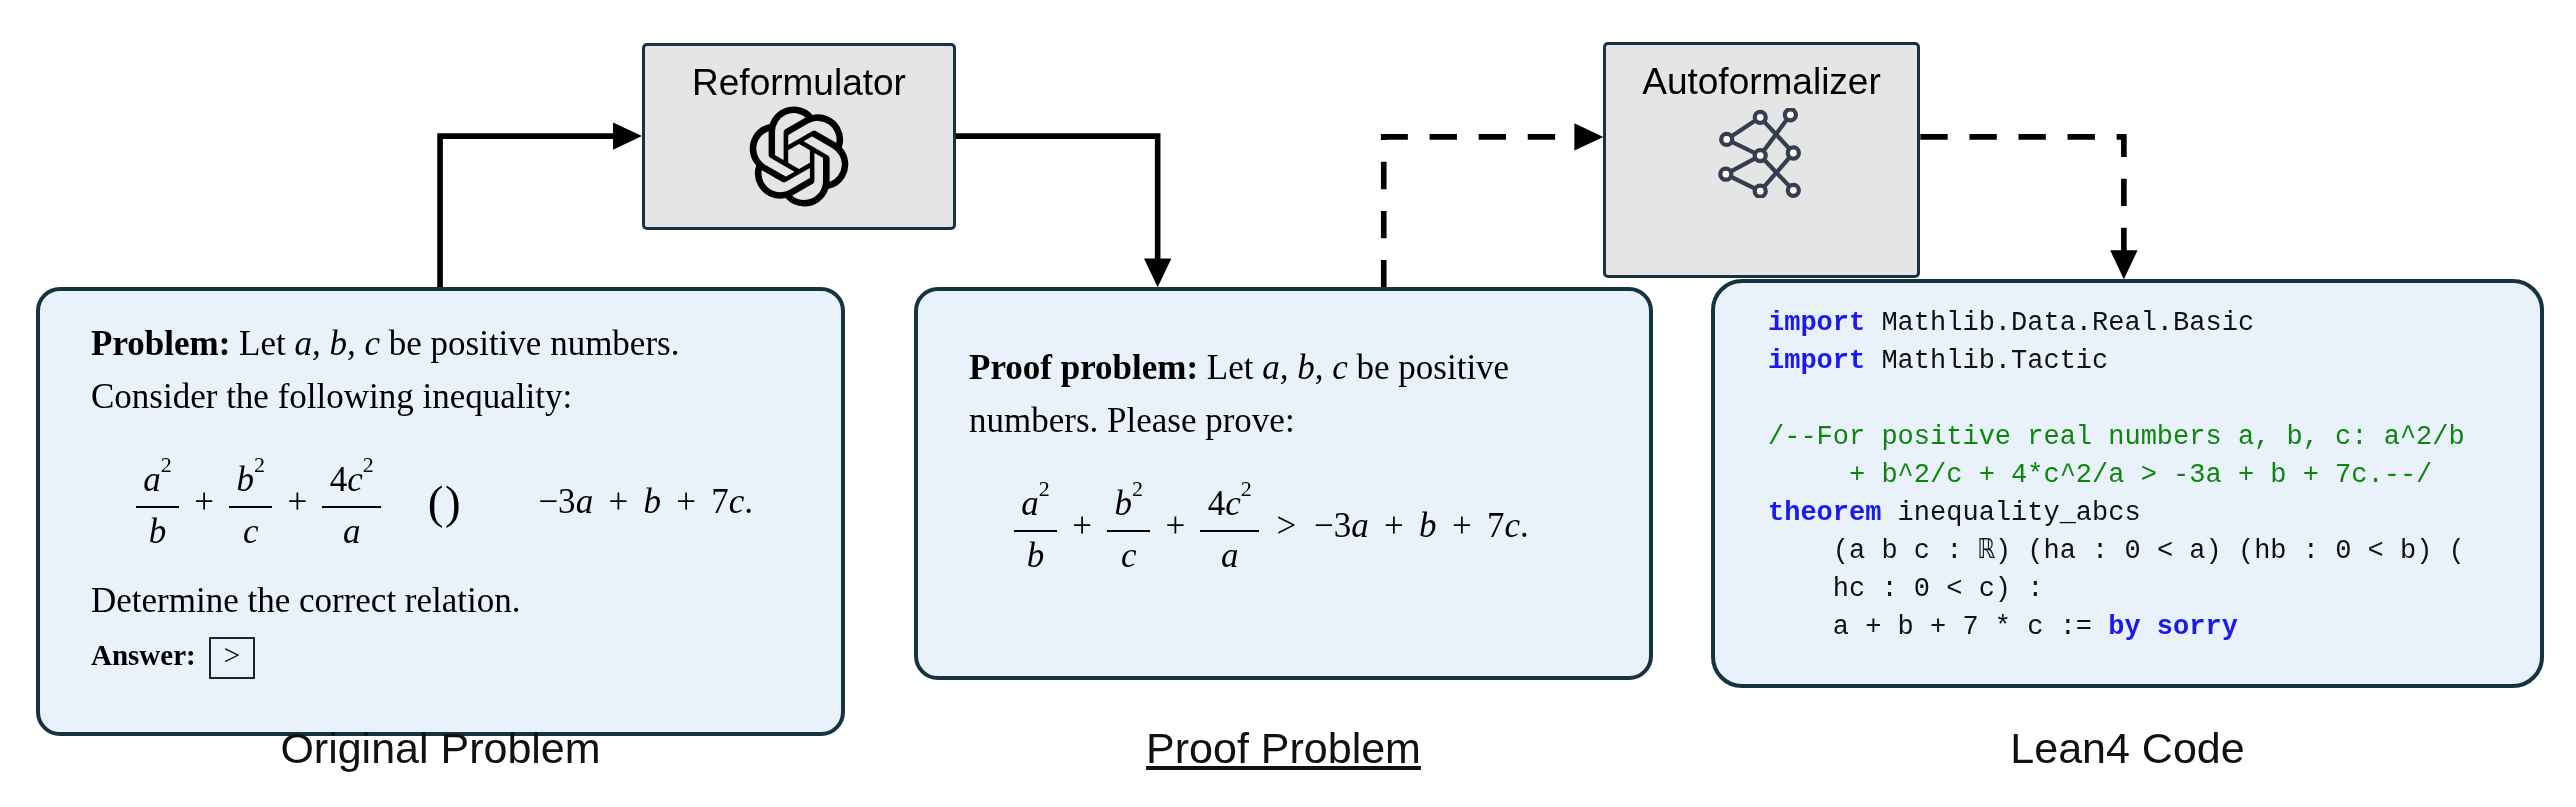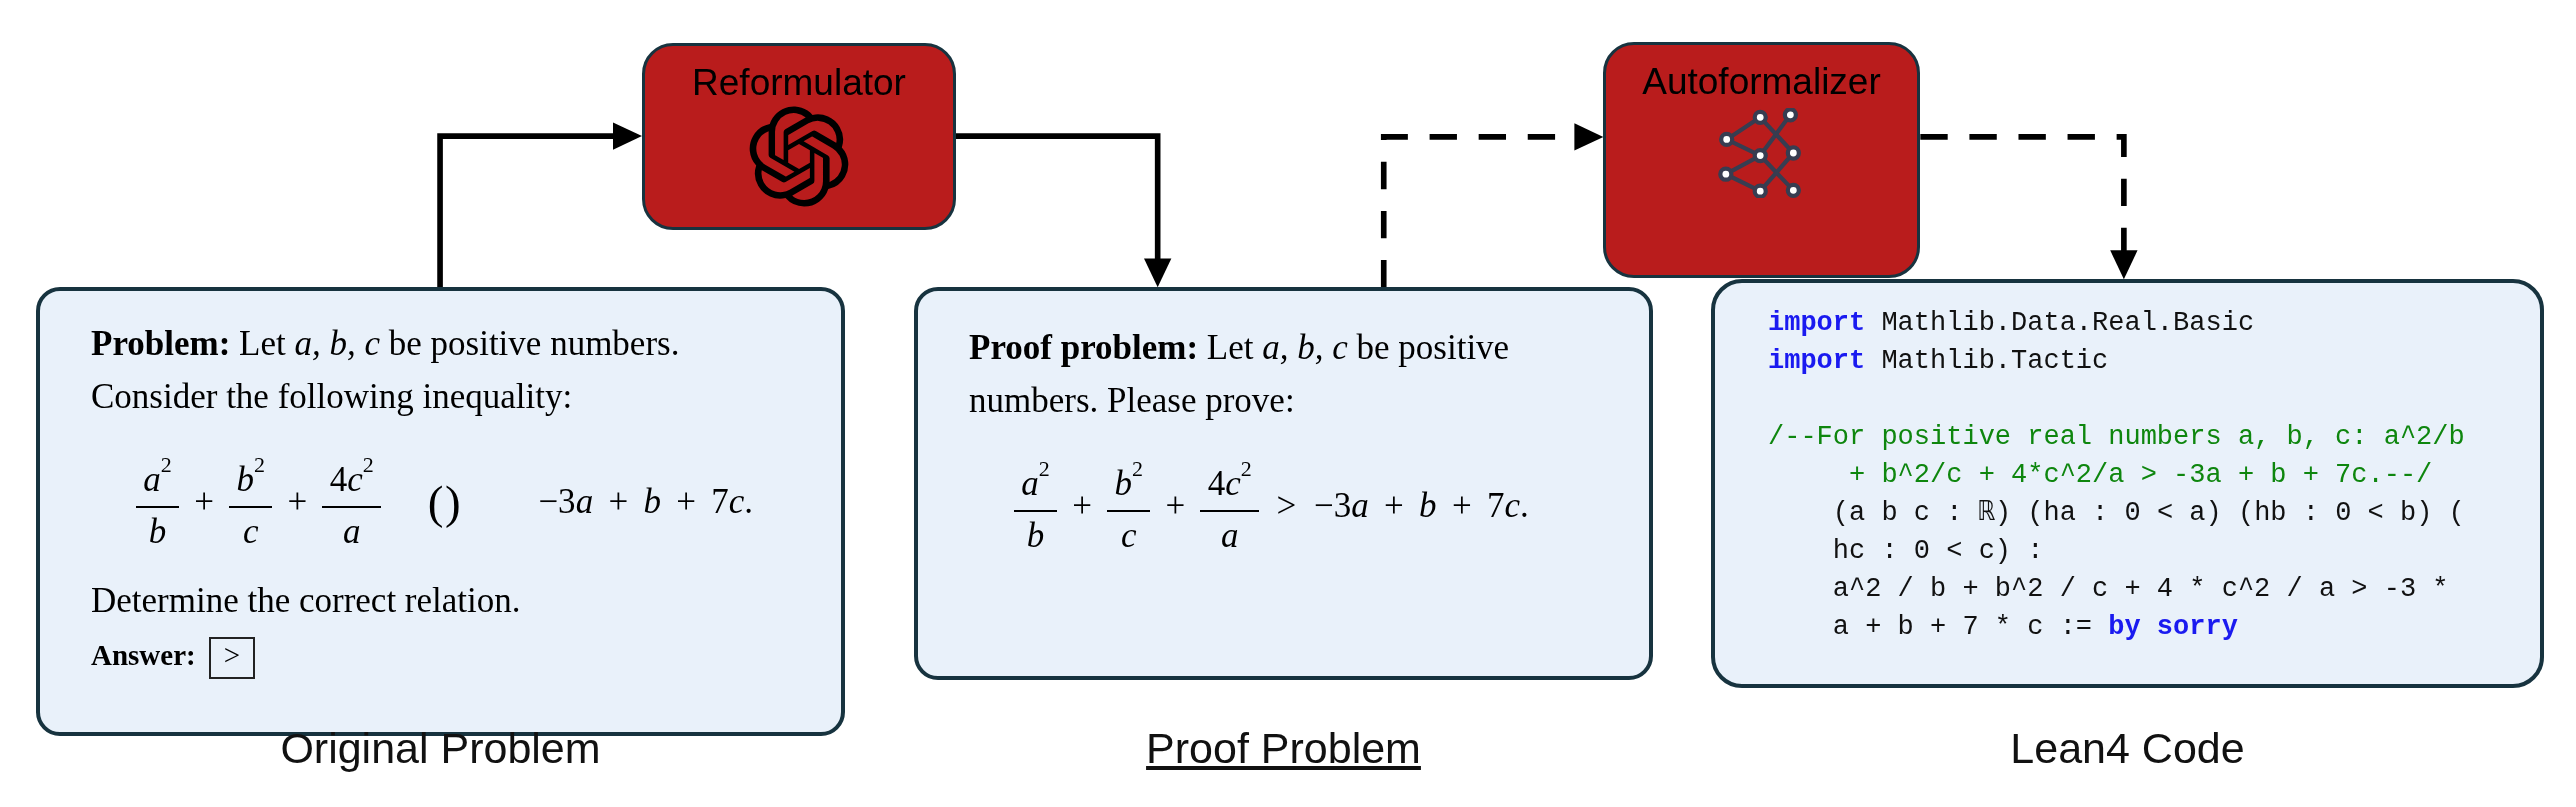--- a/index.html
+++ b/index.html
@@ -7,23 +7,23 @@
     position: relative;
     width: 2576px;
     height: 808px;
     background: #ffffff;
     overflow: hidden;
   }
 
   
   .node {
     position: absolute;
-    background: #b91c1c;
+    background: #e5e5e5;
     border: 3.2px solid #17333f;
-    border-radius: 31px;
+    border-radius: 5px;
     box-sizing: border-box;
     display: flex;
     flex-direction: column;
     align-items: center;
   }
   .node-title {
     font-family: "Liberation Sans", sans-serif;
     font-size: 37px;
     color: #000000;
     margin-top: 16px;
@@ -192,21 +192,21 @@
         <span class="rhs"><span>−3</span><span class="it">a</span><span class="op">+</span><span class="it">b</span><span class="op">+</span><span>7</span><span class="it">c</span><span>.</span></span>
       </div>
       <div class="determine-line">Determine the correct relation.</div>
       <div class="answer-line">
         <span class="hd">Answer:</span><span class="ansbox">&gt;</span>
       </div>
     </div>
   </div>
 
   <div class="card" style="left:914px; top:287px; width:739px; height:393px;">
-    <div class="card-inner" style="padding-top:31px;">
+    <div class="card-inner" style="padding-top:51px;">
       <div class="prob-text">
         <span class="hd">Proof problem:</span>
         <span>Let </span><span class="it">a, b, c</span><span> be positive numbers. Please prove:</span>
       </div>
       <div class="math-row">
         <span class="frac">
           <span class="num"><span class="it">a</span><span class="sup">2</span></span>
           <span class="den"><span class="it">b</span></span>
         </span>
         <span class="op">+</span>
@@ -225,23 +225,23 @@
     </div>
   </div>
 
   <div class="card" style="left:1711px; top:279px; width:833px; height:409px;border-radius:31px;">
     <div class="code-wrap">
       <div class="code-line"><span class="kw">import</span><span> Mathlib.Data.Real.Basic</span></div>
       <div class="code-line"><span class="kw">import</span><span> Mathlib.Tactic</span></div>
       <div class="code-line"></div>
       <div class="code-line"><span class="cm">/--For positive real numbers a, b, c: a^2/b</span></div>
       <div class="code-line"><span class="cm">     + b^2/c + 4*c^2/a &gt; -3a + b + 7c.--/</span></div>
+      <div class="code-line"><span class="kw">theorem</span><span> inequality_abcs</span></div>
       <div class="code-line"><span>    (a b c : ℝ) (ha : 0 &lt; a) (hb : 0 &lt; b) (</span></div>
       <div class="code-line"><span>    hc : 0 &lt; c) :</span></div>
-      <div class="code-line"><span>    a^2 / b + b^2 / c + 4 * c^2 / a &gt; -3 *</span></div>
       <div class="code-line"><span>    a + b + 7 * c := </span><span class="kw">by sorry</span></div>
     </div>
   </div>
 
   <div class="caption" style="left:36px; top:724px; width:809px;">Original Problem</div>
   <div class="caption" style="left:914px; top:724px; width:739px;text-decoration:underline;">Proof Problem</div>
   <div class="caption" style="left:1711px; top:724px; width:833px;">Lean4 Code</div>
 
 </div>
 

